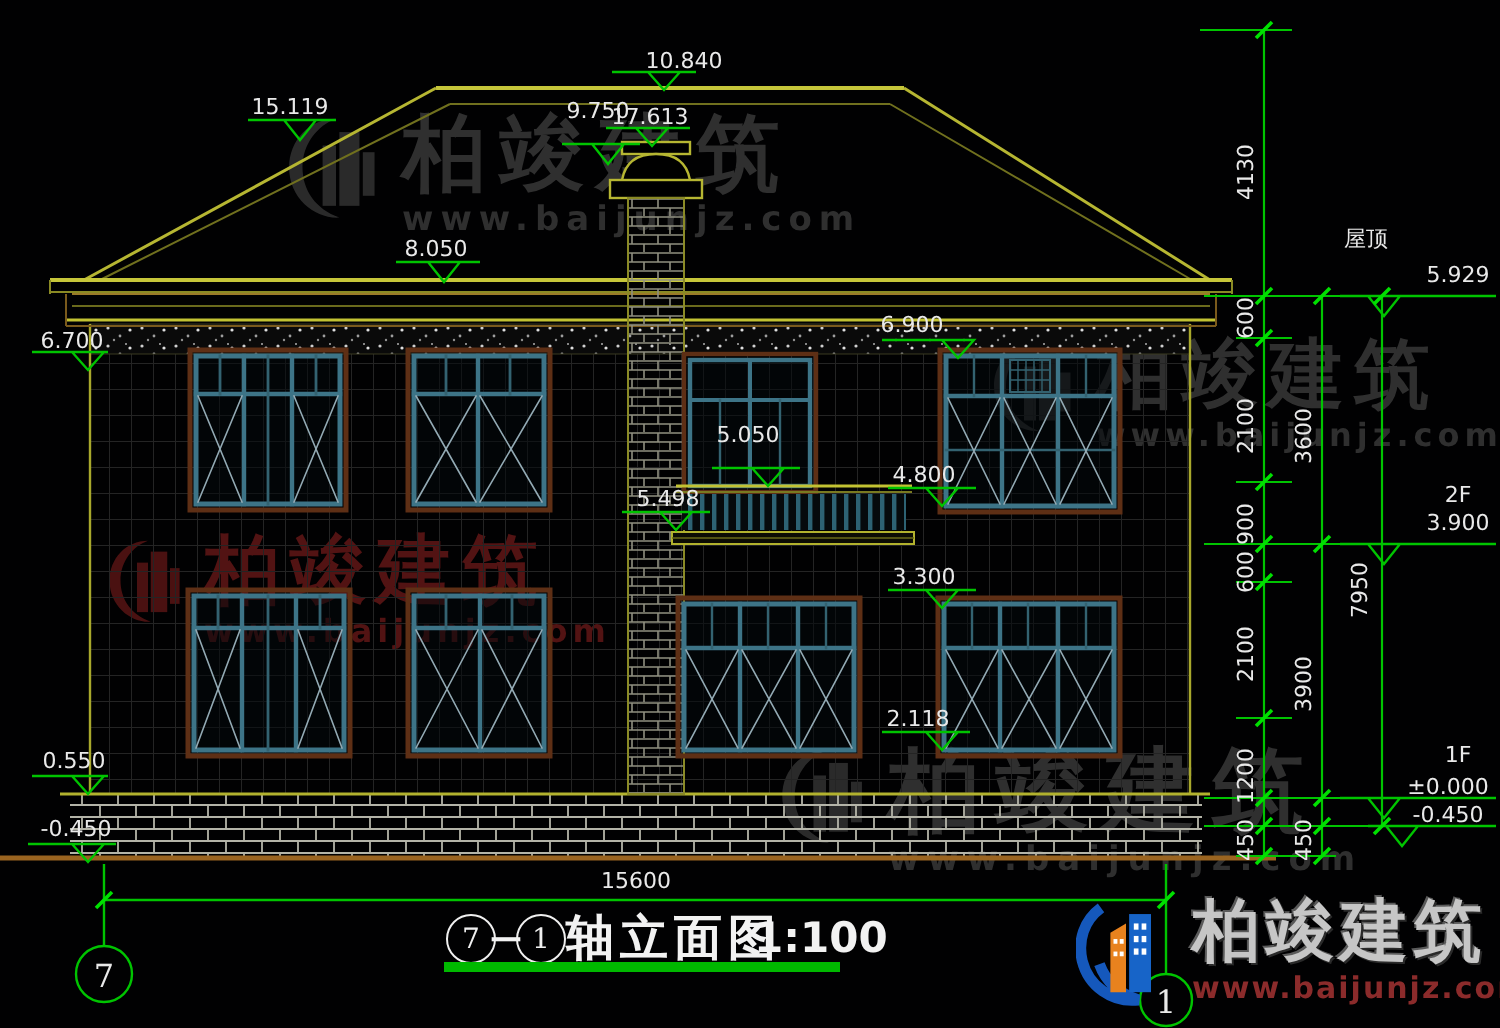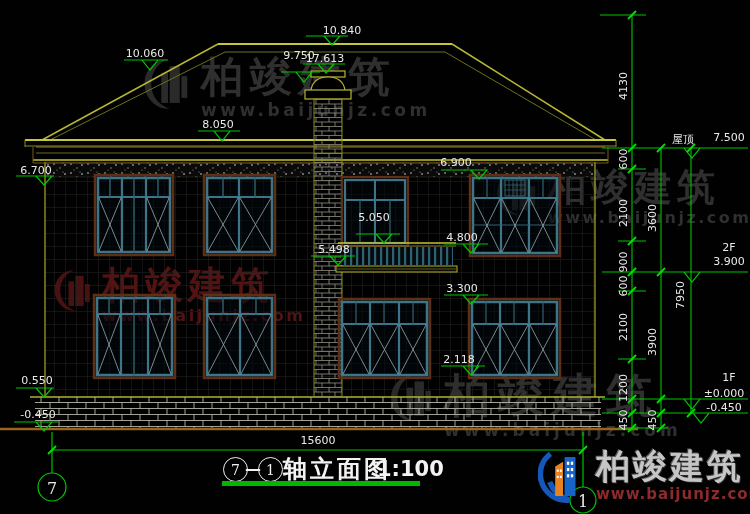--- a/index.html
+++ b/index.html
@@ -244,36 +244,36 @@
     <g stroke="#00c400" stroke-width="1.2" fill="none">
       <path d="M52,450 H583"></path>
       <path d="M52,432 V473 M583,432 V487"></path>
       <path d="M48,454 L56,446 M579,454 L587,446" stroke="#00e000" stroke-width="1.8"></path>
       <circle cx="52" cy="487" r="14"></circle>
       <circle cx="583" cy="500" r="13"></circle>
     </g>
   </svg>
 
   <div class="lbl" style="left:342px;top:25px;">10.840</div>
-  <div class="lbl" style="left:145px;top:48px;">10.060</div>
+  <div class="lbl" style="left:145px;top:48px;">15.119</div>
   <div class="lbl" style="left:325px;top:53px;">17.613</div>
   <div class="lbl" style="left:299px;top:50px;">9.750</div>
   <div class="lbl" style="left:218px;top:119px;">8.050</div>
   <div class="lbl" style="left:36px;top:165px;">6.700</div>
   <div class="lbl" style="left:456px;top:157px;">6.900</div>
   <div class="lbl" style="left:374px;top:212px;">5.050</div>
   <div class="lbl" style="left:334px;top:244px;">5.498</div>
   <div class="lbl" style="left:462px;top:232px;">4.800</div>
   <div class="lbl" style="left:462px;top:283px;">3.300</div>
   <div class="lbl" style="left:459px;top:354px;">2.118</div>
   <div class="lbl" style="left:37px;top:375px;">0.550</div>
   <div class="lbl" style="left:38px;top:409px;">-0.450</div>
 
-  <div class="lbl" style="left:683px;top:114px;margin-top:20px;">屋顶</div>
-  <div class="lbl" style="left:729px;top:132px;">7.500</div>
+  <div class="lbl" style="left:683px;top:114px;">屋顶</div>
+  <div class="lbl" style="left:729px;top:132px;">5.929</div>
   <div class="lbl" style="left:729px;top:242px;">2F</div>
   <div class="lbl" style="left:729px;top:256px;">3.900</div>
   <div class="lbl" style="left:729px;top:372px;">1F</div>
   <div class="lbl" style="left:724px;top:388px;">±0.000</div>
   <div class="lbl" style="left:724px;top:402px;">-0.450</div>
 
   <div class="vlbl" style="left:623px;top:86px;">4130</div>
   <div class="vlbl" style="left:623px;top:159px;">600</div>
   <div class="vlbl" style="left:623px;top:213px;">2100</div>
   <div class="vlbl" style="left:623px;top:262px;">900</div>

